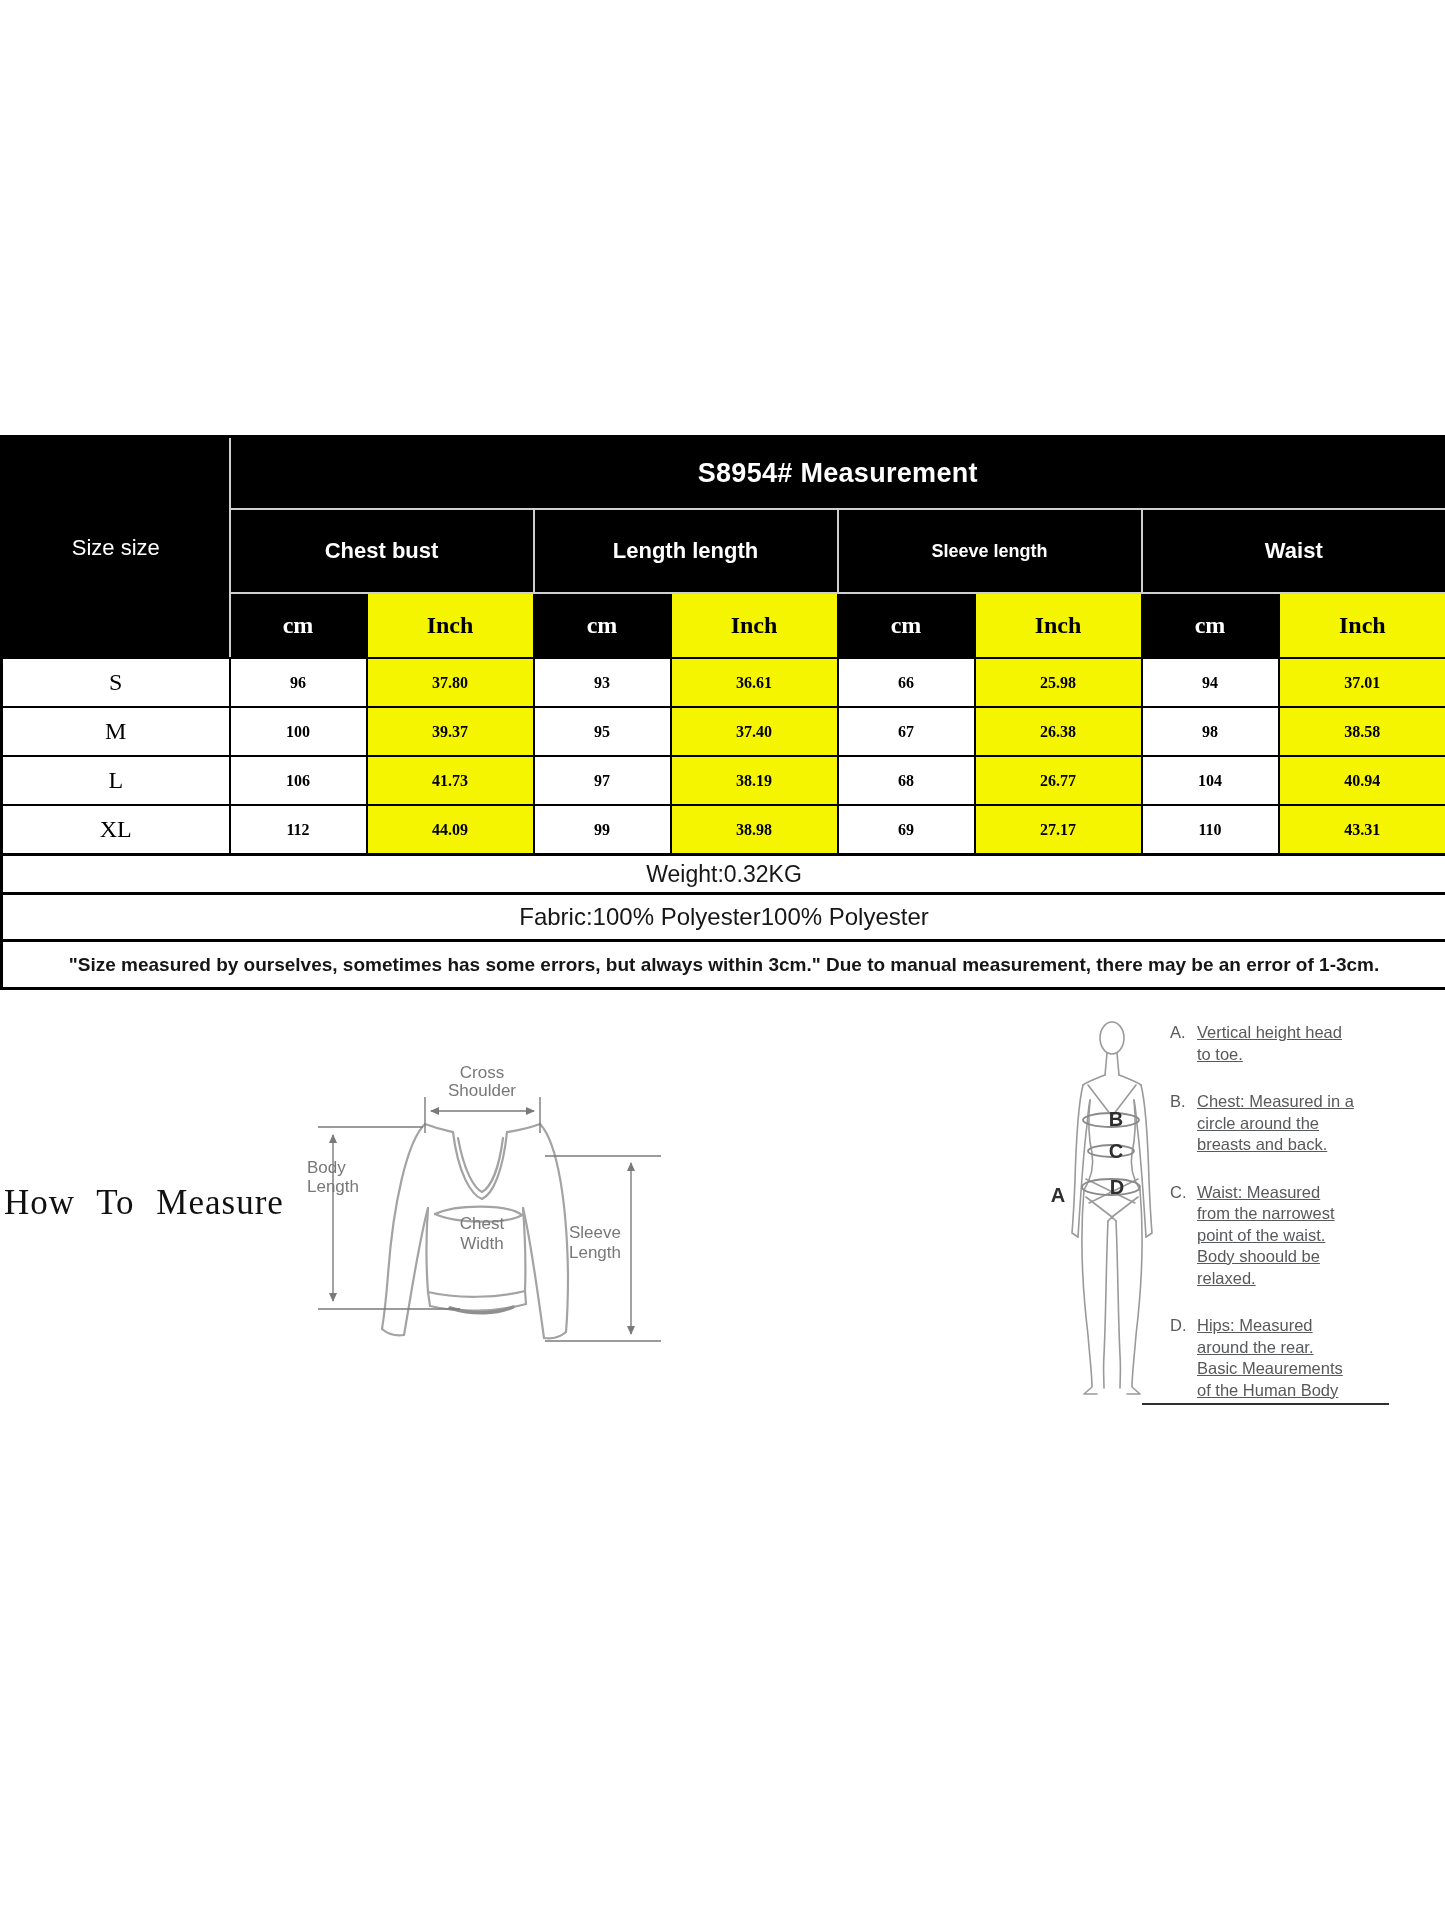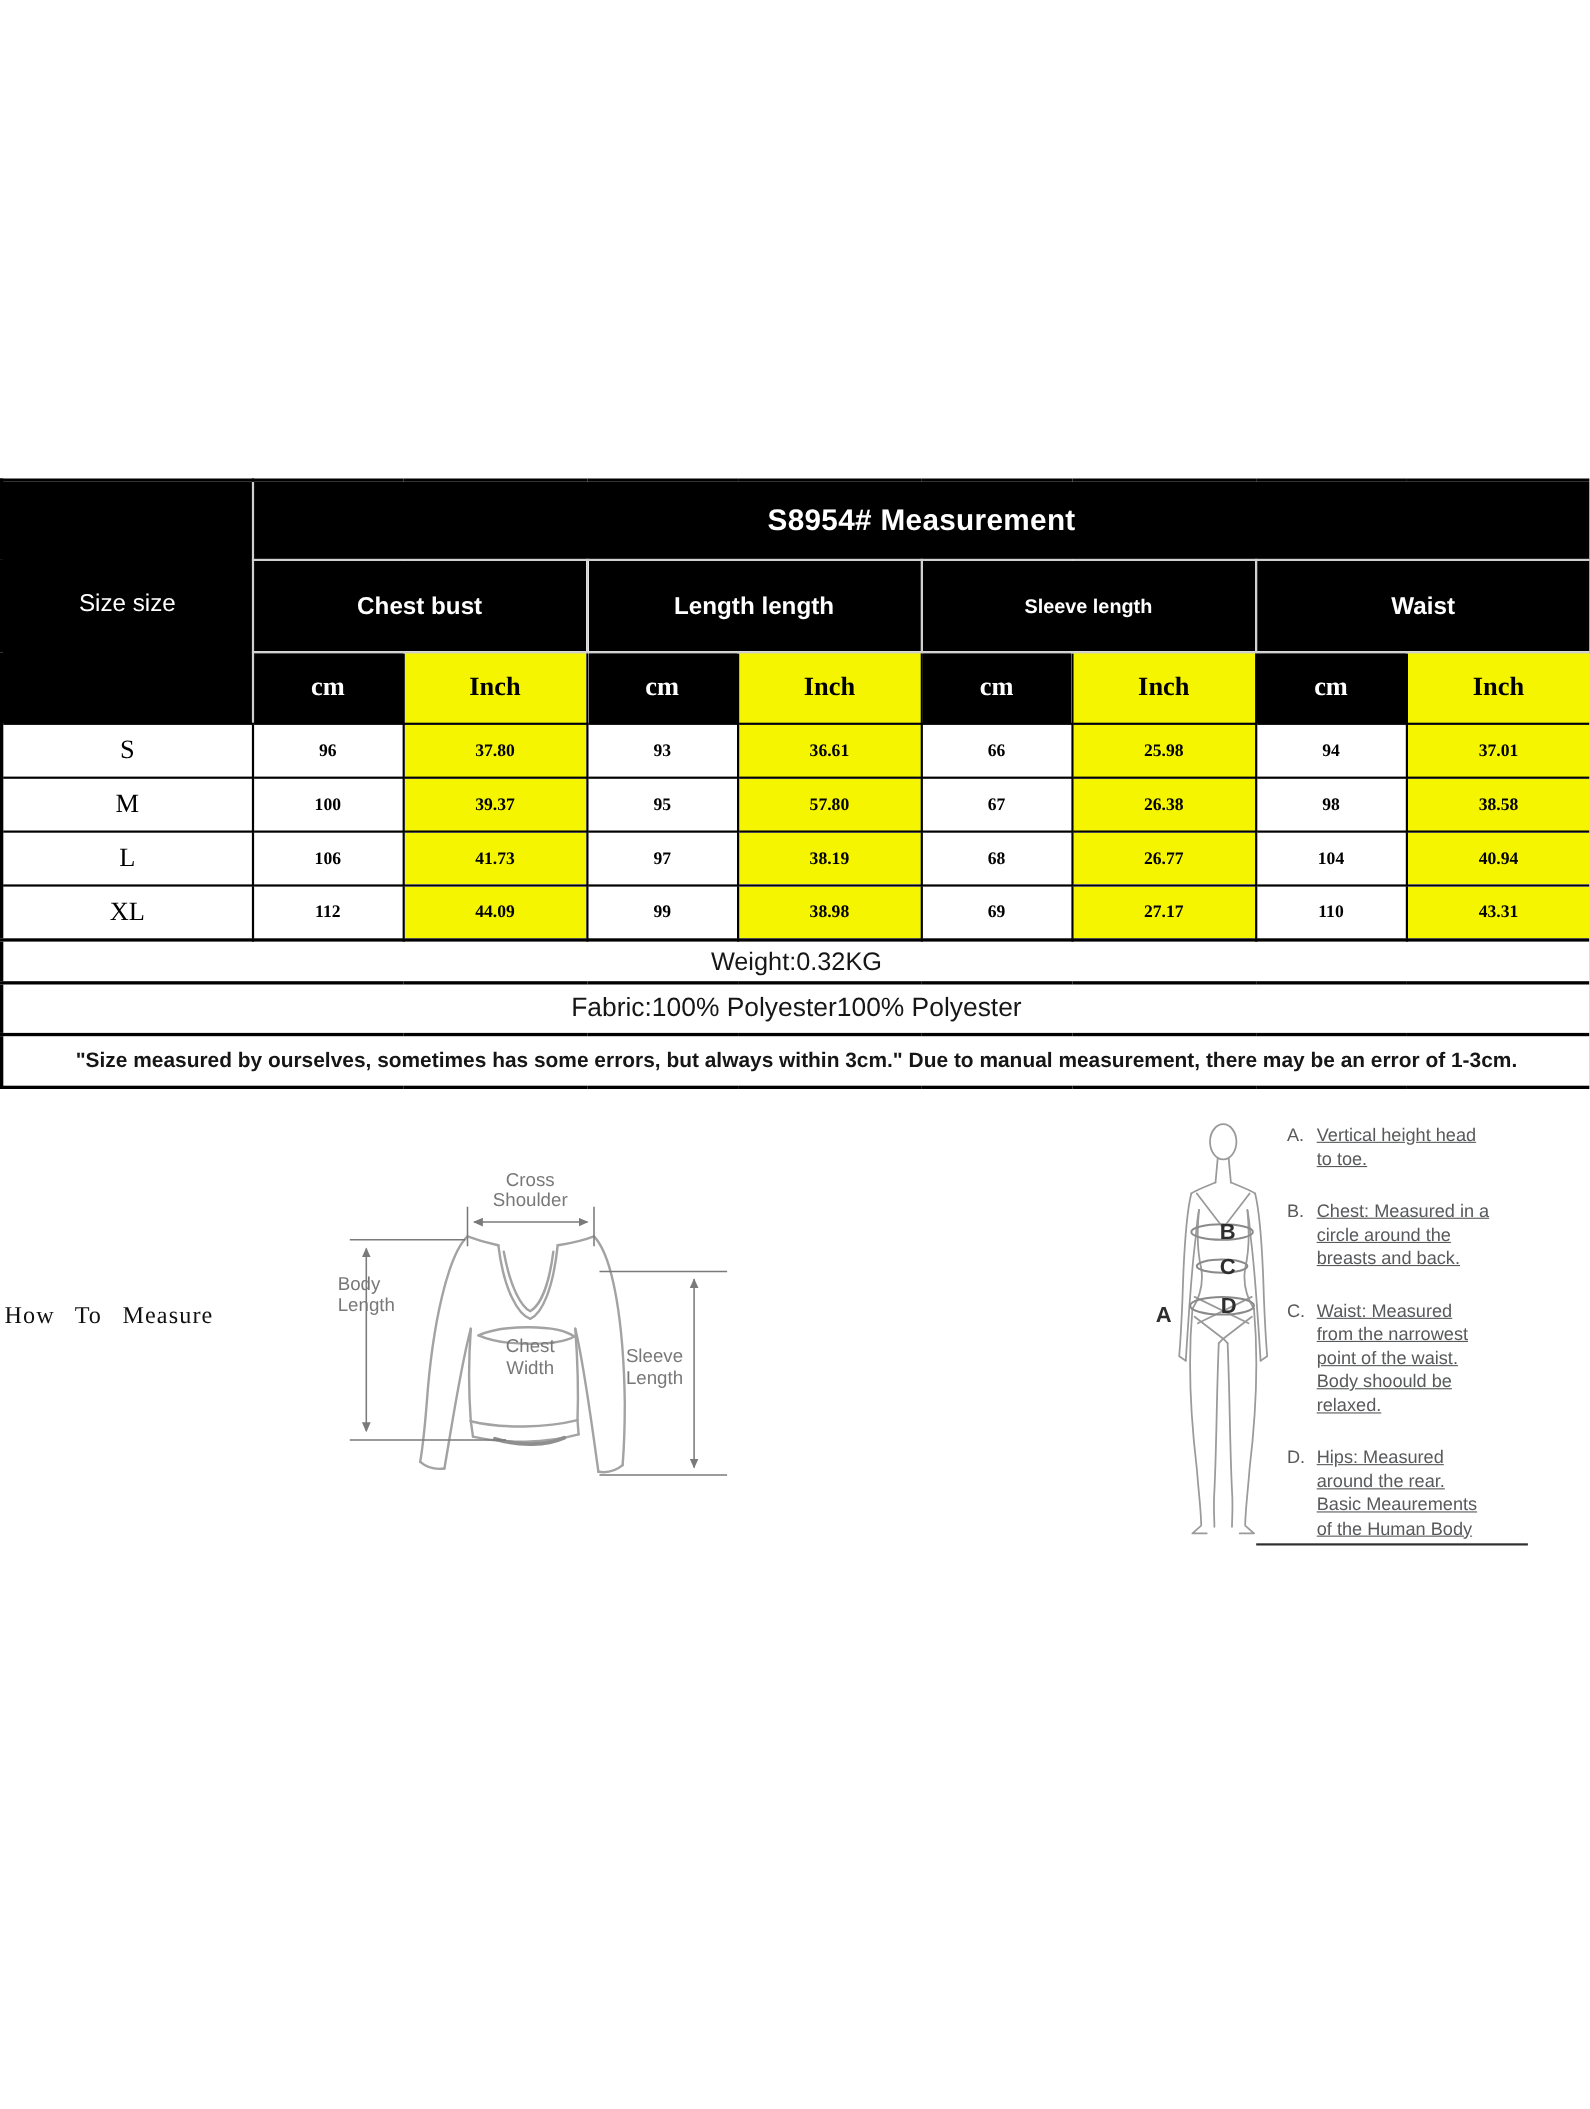--- a/index.html
+++ b/index.html
@@ -38,21 +38,21 @@
   .data-row td.inch-col{background:var(--yellow);}
 
   .info-row td{border:2px solid var(--black);border-top:3px solid var(--black);background:#fff;
                font-family:"Liberation Sans",sans-serif;color:#161616;}
   td.weight-cell{height:36px;font-size:23px;}
   td.fabric-cell{height:44px;font-size:24px;}
   td.note-cell{height:45px;font-size:19px;font-weight:600;}
 
   
   .how-to{position:absolute;left:4px;top:1183px;font-family:"Liberation Serif",serif;
-          font-size:22px;color:#111;letter-spacing:1px;word-spacing:12px;}
+          font-size:35px;color:#111;letter-spacing:1px;word-spacing:12px;}
 
   .garment-svg{position:absolute;left:245px;top:1045px;width:420px;height:325px;}
   .body-svg{position:absolute;left:1020px;top:1005px;width:175px;height:400px;}
 
   .svg-label{font-family:"Liberation Sans",sans-serif;font-size:17px;fill:#787878;}
   .svg-letter{font-family:"Liberation Sans",sans-serif;font-size:20px;font-weight:700;fill:#2e2e2e;}
 
   .instructions{position:absolute;left:1170px;top:1022px;width:250px;
                 font-size:16.5px;line-height:21.5px;color:var(--graytext);}
   .ins-item{position:relative;padding-left:27px;margin-bottom:26px;}
@@ -109,21 +109,21 @@
         <td class="num cm-col">66</td>
         <td class="num inch-col">25.98</td>
         <td class="num cm-col">94</td>
         <td class="num inch-col">37.01</td>
       </tr>
       <tr class="data-row">
         <td class="size-cell">M</td>
         <td class="num cm-col">100</td>
         <td class="num inch-col">39.37</td>
         <td class="num cm-col">95</td>
-        <td class="num inch-col">57.80</td>
+        <td class="num inch-col">37.40</td>
         <td class="num cm-col">67</td>
         <td class="num inch-col">26.38</td>
         <td class="num cm-col">98</td>
         <td class="num inch-col">38.58</td>
       </tr>
       <tr class="data-row">
         <td class="size-cell">L</td>
         <td class="num cm-col">106</td>
         <td class="num inch-col">41.73</td>
         <td class="num cm-col">97</td>

